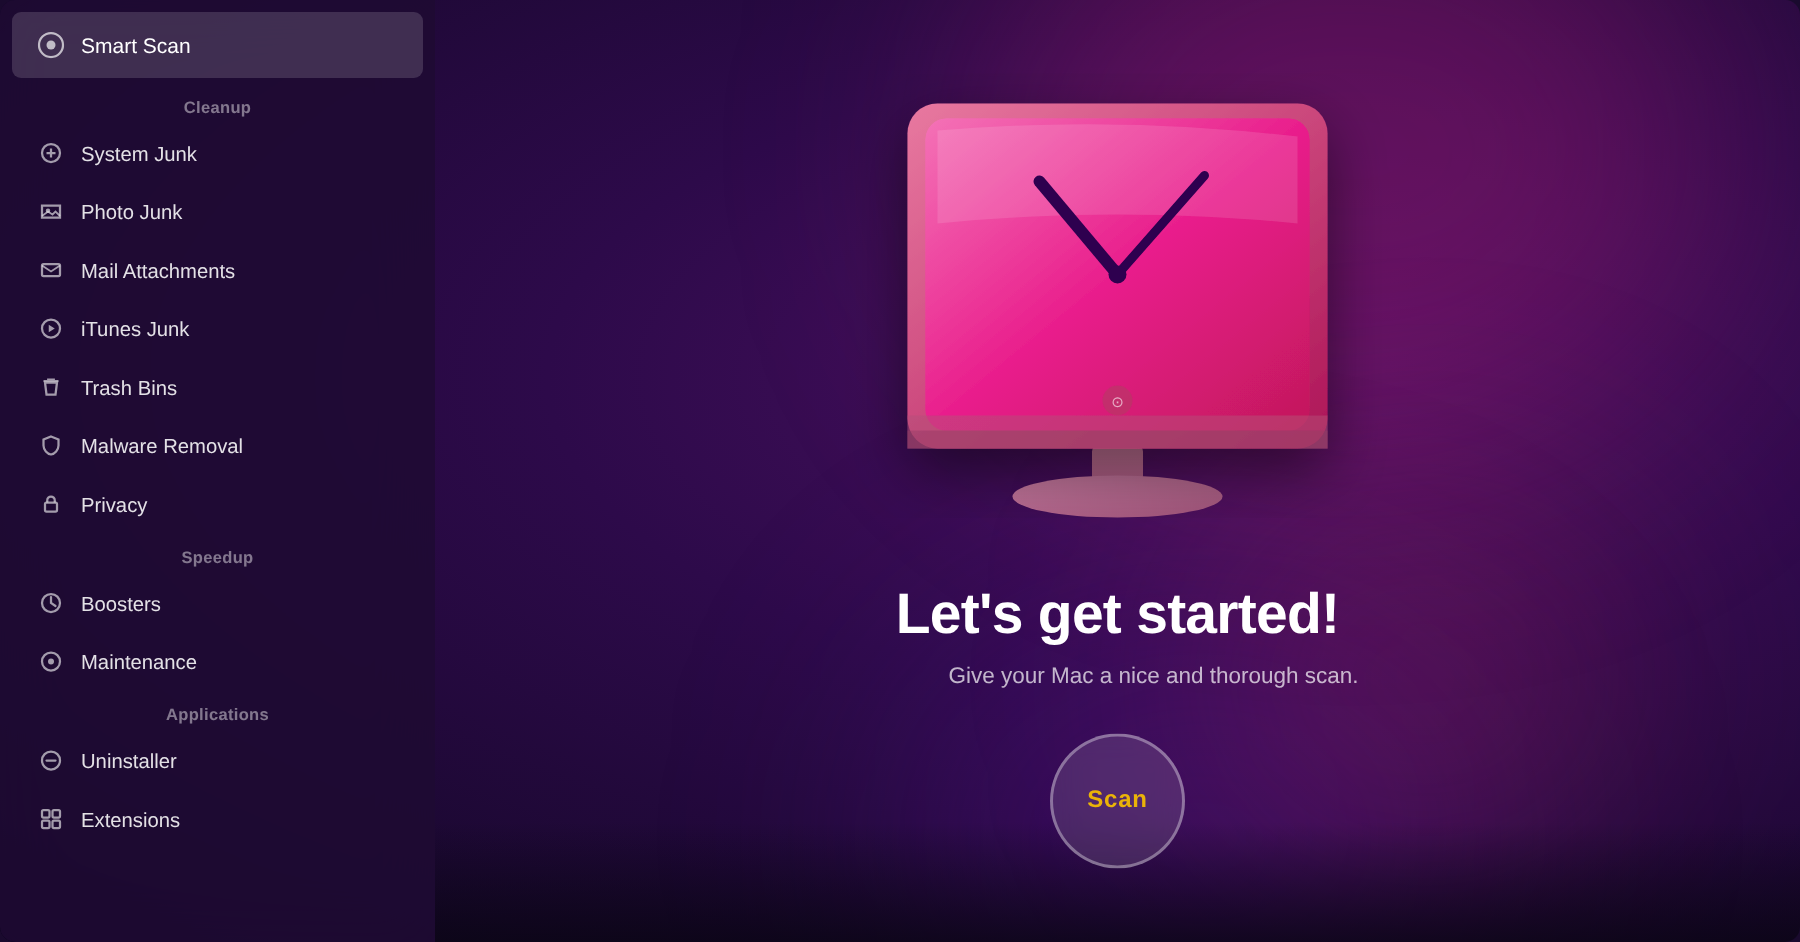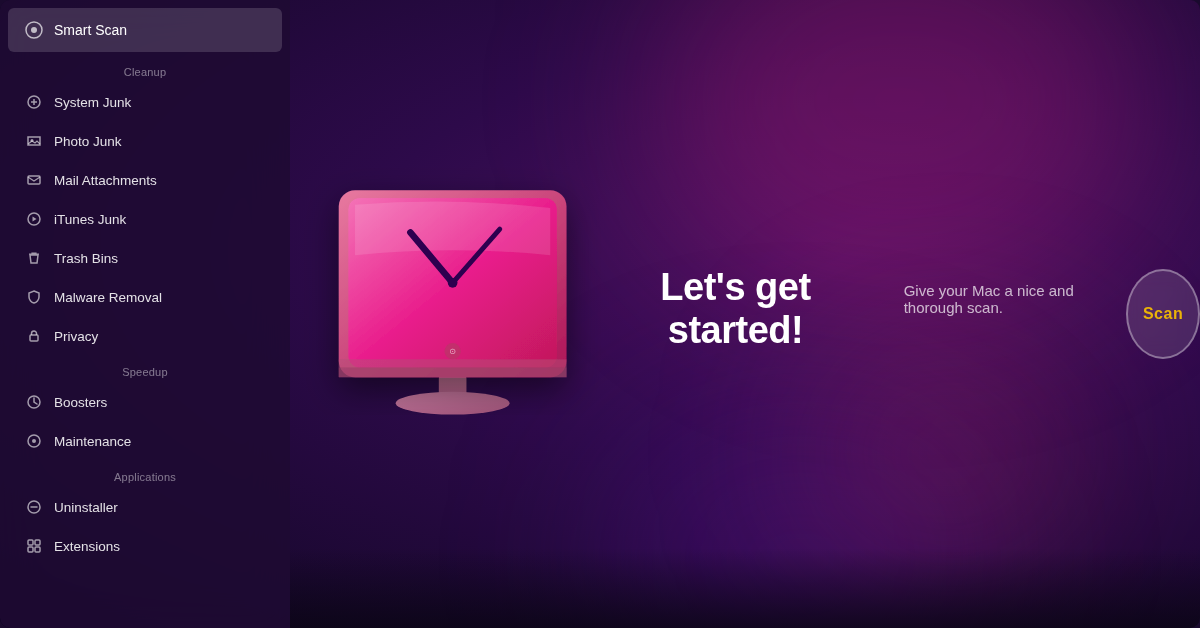--- a/index.html
+++ b/index.html
@@ -49,21 +49,21 @@
       gap: 10px;
       padding: 12px 16px;
       background: rgba(255,255,255,0.15);
       cursor: pointer;
       border-radius: 6px;
       margin: 8px 8px 4px 8px;
     }
 
     .section-label {
       font-size: 11px;
-      font-weight: 400;
+      font-weight: 700;
       color: rgba(255,255,255,0.45);
       text-transform: none;
       padding: 10px 16px 4px 16px;
       letter-spacing: 0.02em;
     }
 
     .nav-item {
       display: flex;
       align-items: center;
       gap: 10px;
@@ -96,21 +96,21 @@
       opacity: 0.85;
       flex-shrink: 0;
     }
 
     
     .main-content {
       flex: 1;
       position: relative;
       z-index: 5;
       display: flex;
-      flex-direction: row;
+      flex-direction: column;
       align-items: center;
       justify-content: center;
       gap: 0;
     }
 
     
     .imac-wrapper {
       position: relative;
       width: 400px;
       height: 320px;

